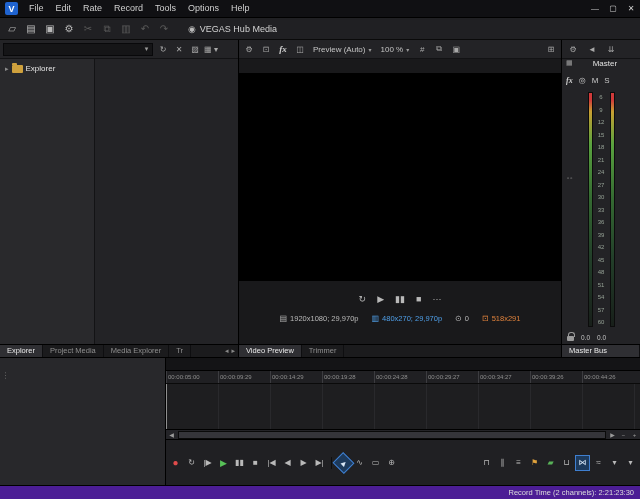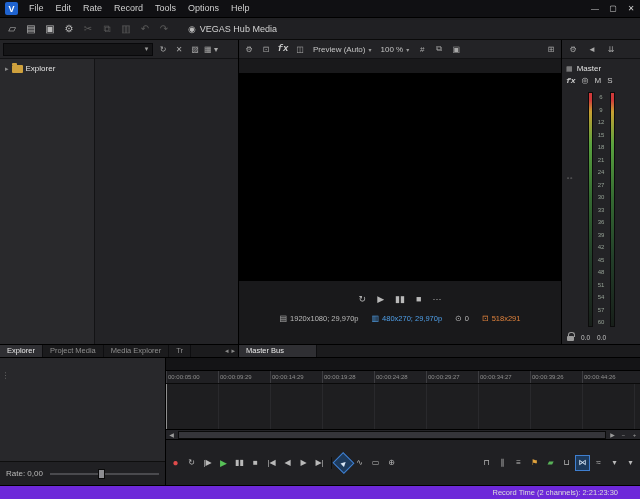--- a/index.html
+++ b/index.html
@@ -34,33 +34,33 @@
   .tree{width:95px;border-right:1px solid #131315;background:#29292c;padding-top:4px;}
   .tree-item{display:flex;align-items:center;gap:3px;padding:1px 2px 1px 5px;font-size:8px;color:#e4e4e4;}
   .caret{color:#8a8a8a;font-size:7px;}
   .folder{width:11px;height:8px;background:#cfa13d;position:relative;border-radius:1px;flex:0 0 11px;}
   .folder::before{content:"";position:absolute;top:-2px;left:0;width:5px;height:2px;background:#cfa13d;border-radius:1px 1px 0 0;}
   .filelist{flex:1;background:#232326;}
 
   .center{flex:1;display:flex;flex-direction:column;background:#19191b;border-right:1px solid #000;min-width:0;}
   .dd-label{display:flex;align-items:center;gap:3px;color:#c4c4c4;font-size:8px;padding:0 3px;}
   .dd-caret{font-size:6px;color:#9a9a9a;}
-  .fx-glyph{font-style:italic;font-weight:bold;font-family:Liberation Mono, monospace;font-size:9px;color:#cfcfcf;}
+  .fx-glyph{font-style:italic;font-weight:bold;font-family:Liberation Serif, serif;font-size:9px;color:#cfcfcf;}
   .video{width:100%;height:208px;background:#000;margin-top:14px;flex:0 0 208px;}
   .vtransport{height:18px;margin-top:9px;display:flex;align-items:center;justify-content:center;gap:11px;}
   .vtbtn{color:#b9b9b9;font-size:9px;}
   .vstatus{height:14px;margin-top:3px;display:flex;align-items:center;justify-content:center;gap:13px;font-size:7.5px;color:#b9b9b9;white-space:nowrap;}
   .stat{display:flex;align-items:center;gap:3px;}
   .stat .ic{font-size:8px;}
   .blue{color:#4f9fe8;}
   .orange{color:#e0823c;}
 
   .right{width:78px;display:flex;flex-direction:column;background:#232326;}
   .right .paneltb{gap:5px;padding:0 4px;}
-  .master-row{height:14px;display:flex;align-items:flex-end;gap:4px;padding:0 4px;font-size:8px;color:#e0e0e0;flex:0 0 14px;}
+  .master-row{height:14px;display:flex;align-items:flex-start;gap:20px;padding:0 4px;font-size:8px;color:#e0e0e0;flex:0 0 14px;}
   .fx-row{height:14px;display:flex;align-items:center;gap:6px;padding:0 4px;font-size:8px;color:#c9c9c9;flex:0 0 14px;}
   .meters{flex:1;display:flex;justify-content:center;gap:1px;padding:5px 0 3px;position:relative;min-height:0;}
   .mbar{width:5px;border:1px solid #0c0c0c;background:linear-gradient(180deg,#d03a3a 0%,#d03a3a 3%,#c8a032 8%,#5aa33f 22%,#356b32 45%,#23402a 70%,#181f1a 100%);}
   .mscale{width:15px;display:flex;flex-direction:column;justify-content:space-between;align-items:center;font-size:6px;line-height:6px;color:#94a094;padding:2px 0;}
   .meter-opt{position:absolute;left:5px;top:88px;font-size:6px;color:#8a8a8a;letter-spacing:1px;}
   .meter-bottom{height:14px;display:flex;align-items:center;gap:7px;padding:0 5px;font-size:6.5px;color:#c4c4c4;flex:0 0 14px;}
   .lock{width:7px;height:5px;background:#9a9a9a;border-radius:1px;position:relative;margin-top:3px;}
   .lock::before{content:"";position:absolute;top:-4px;left:1px;width:5px;height:4px;border:1px solid #9a9a9a;border-bottom:none;border-radius:3px 3px 0 0;}
 
   
@@ -98,21 +98,21 @@
   .pbtn.play{color:#58c158;font-size:9px;}
   .pbtn.orange{color:#e0a23c;}
   .pbtn.green{color:#58b158;}
   .pbtn.active{background:#1d3a5c;border:1px solid #3f7fd0;color:#d8e6f5;}
   .pbtn.activeblue{background:#1d3a5c;border:1px solid #3f7fd0;color:#d8e6f5;}
   .pbtn.rot{transform:rotate(-45deg);}
   .sep{width:1px;height:12px;background:#0e0e0e;margin:0 3px;flex:0 0 1px;}
   .spacer{flex:1;}
 
   
-  .statusbar{height:14px;background:#6d28d9;border-top:1px solid #000;display:flex;align-items:center;justify-content:flex-end;padding:0 22px;font-size:7.5px;color:#dcdcdc;flex:0 0 14px;}
+  .statusbar{height:14px;background:#4c1d95;border-top:1px solid #000;display:flex;align-items:center;justify-content:flex-end;padding:0 6px;font-size:7.5px;color:#dcdcdc;flex:0 0 14px;}
 </style>
 </head>
 <body>
 
 <div class="window">
 
   <div class="titlebar">
     <div class="logo">V</div>
     <div style="display:flex">
 
@@ -285,38 +285,37 @@
       <span class="tab active">Explorer</span>
           <span class="tab">Project Media</span>
           <span class="tab">Media Explorer</span>
           <span class="tab">Tr</span>
         </div>
       <div class="tab-arrows">
         <span>◂</span>
         <span>▸</span>
       </div>
     </div>
+    <div class="tabgroup-mid">
+
+    <span class="tab active">Video Preview</span>
+        <span class="tab">Trimmer</span>
+      </div>
     <div class="tabgroup-right">
 
     <span class="tab active" style="flex:1">Master Bus</span>
       </div>
   </div>
 
   <div class="timeline">
     <div class="tl-left">
       <div class="tc-wrap">
         <span class="grip">⋮</span>
       </div>
       <div class="trackhead"></div>
-      <div class="rate-row">
-        <span>Rate: 0,00</span>
-        <div class="rate-slider">
-          <div class="rate-thumb"></div>
-        </div>
-      </div>
     </div>
 
     <div class="tl-right">
       <div class="markerbar"></div>
       <div class="ruler">
 
       <span class="rlabel">00:00:05:00</span>
           <span class="rlabel">00:00:09:29</span>
           <span class="rlabel">00:00:14:29</span>
           <span class="rlabel">00:00:19:28</span>

